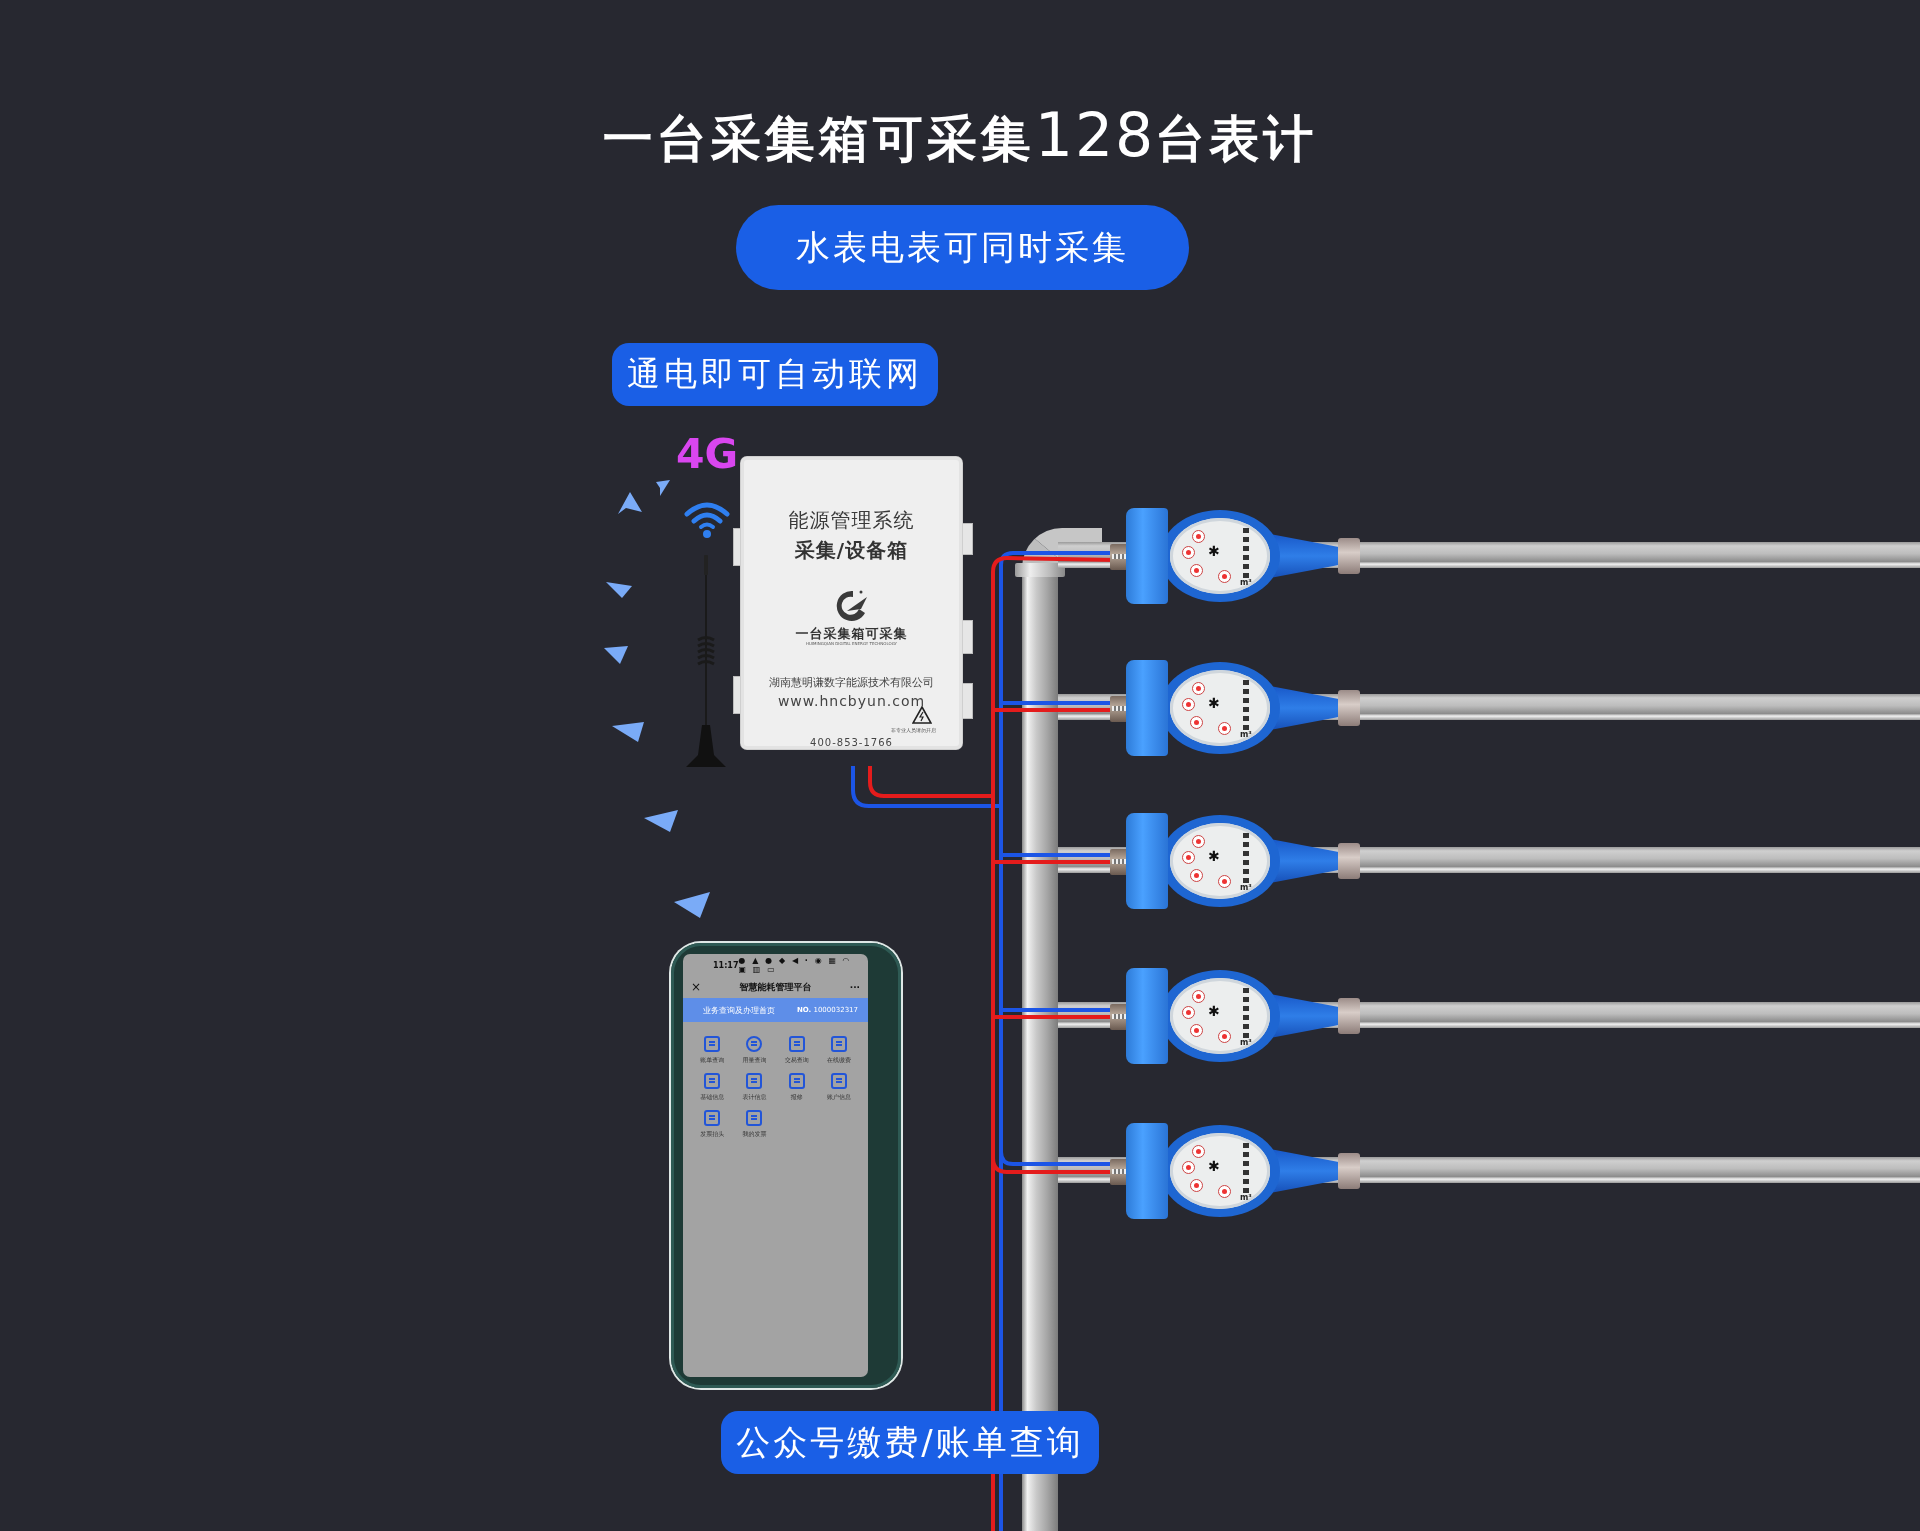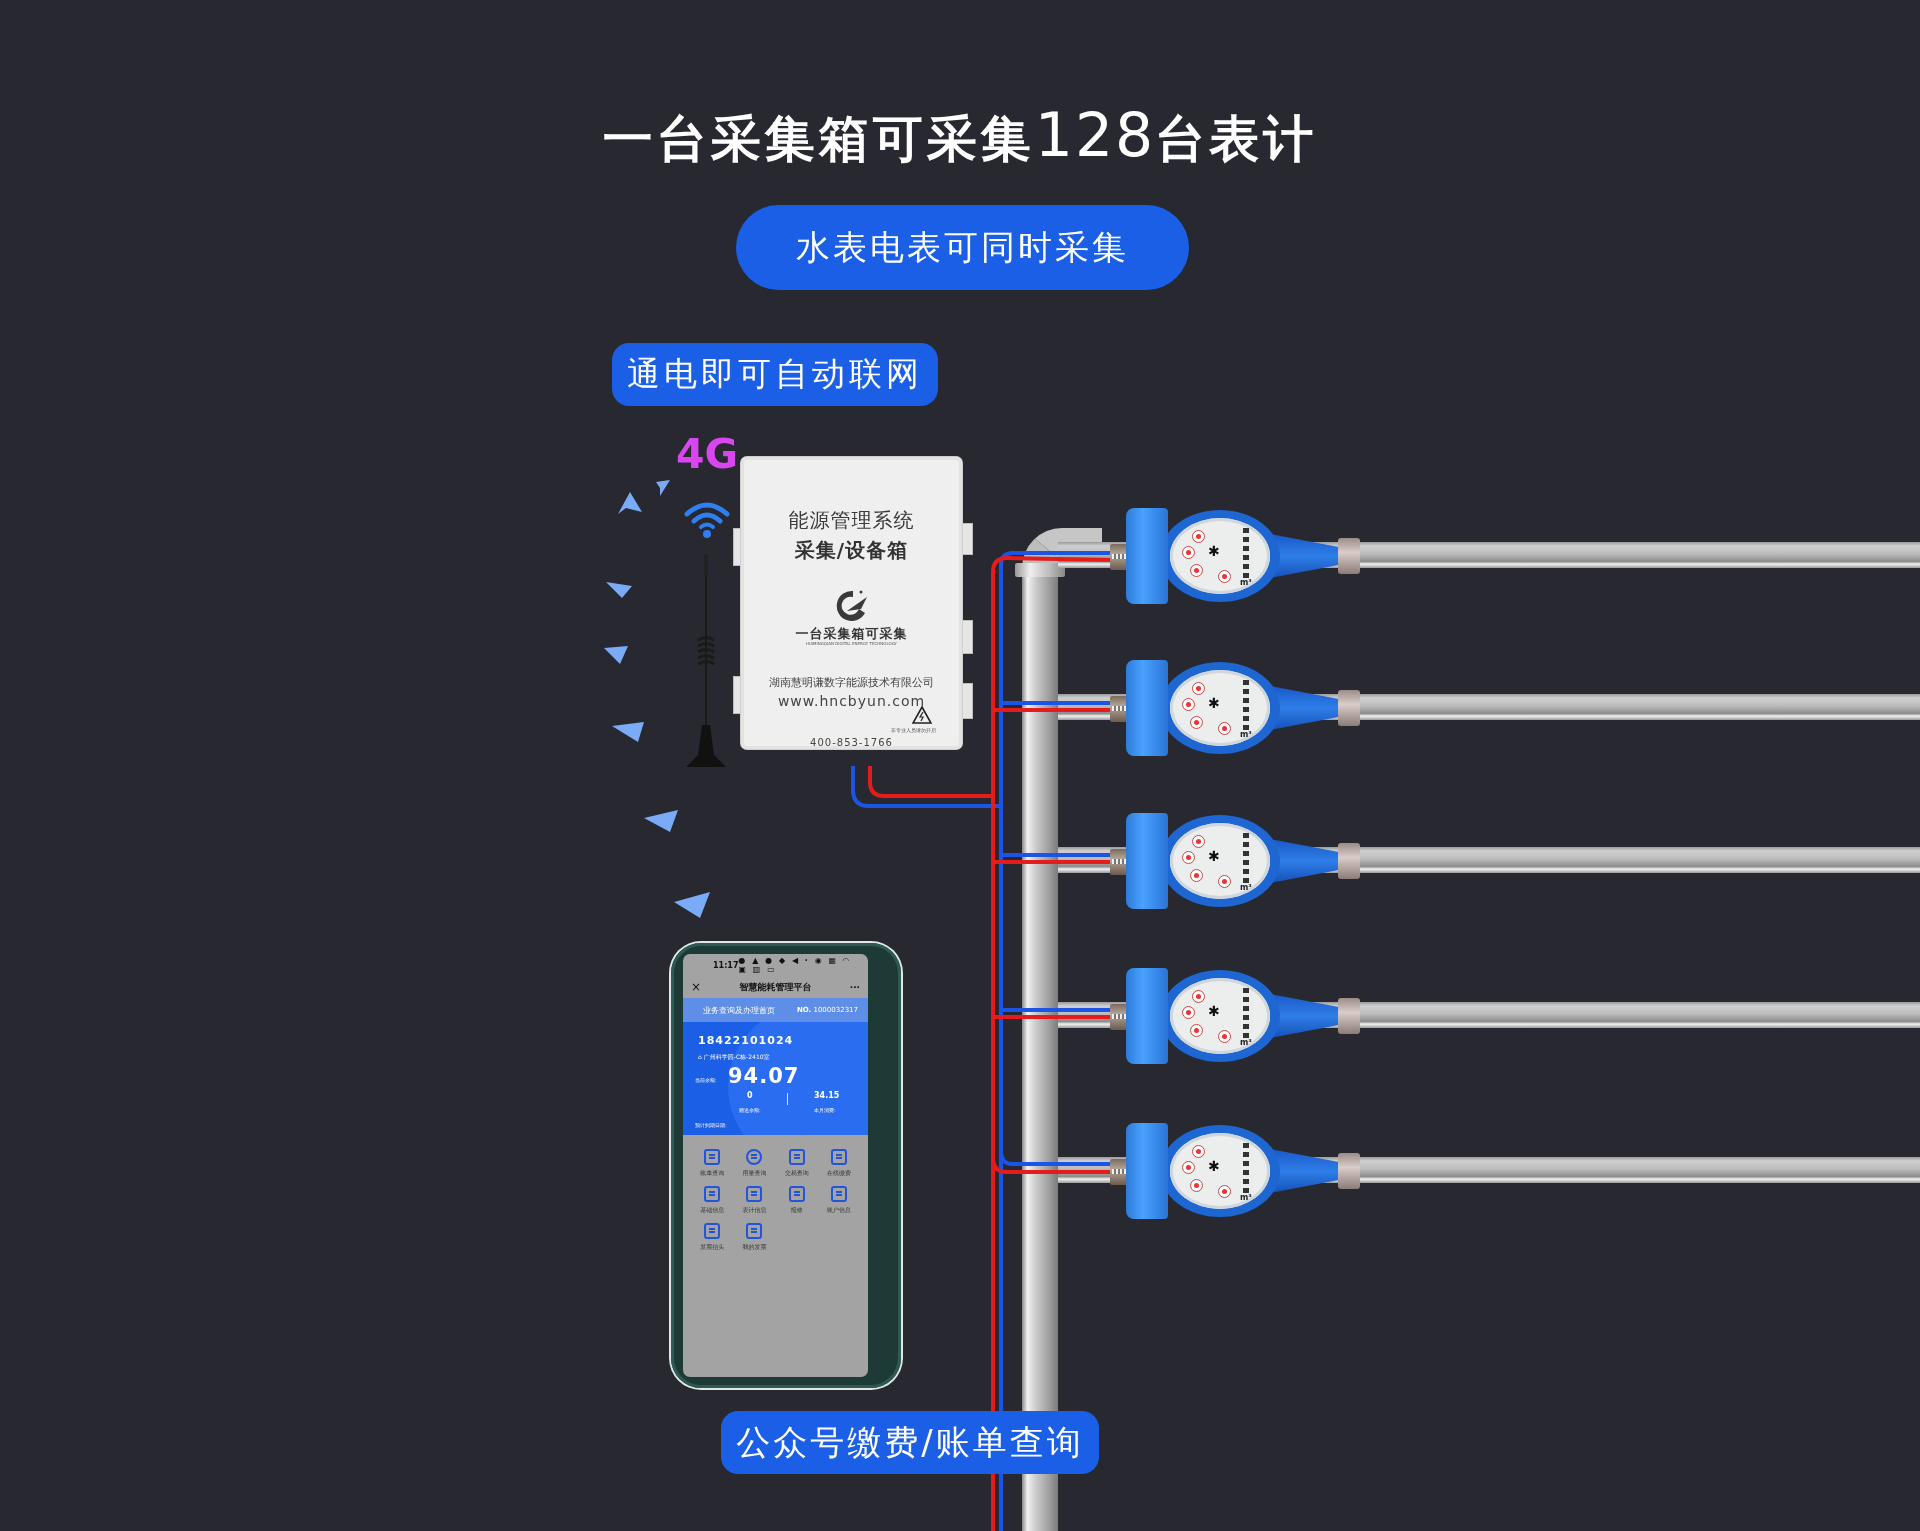--- a/index.html
+++ b/index.html
@@ -262,33 +262,20 @@
     </div>
     <div class="nav">
       <span style="font-size:12px;font-weight:normal">×</span>
       <span>智慧能耗管理平台</span>
       <span>···</span>
     </div>
     <div class="hdrbar">
       <span>业务查询及办理首页</span>
       <span class="no"><b>NO.</b> <span>1000032317</span></span>
     </div>
-    <div class="hero">
-      <div class="wave"></div>
-      <div class="acct">18422101024</div>
-      <div class="addr"><span>⌂</span> <span>广州科学园-C栋-2410室</span></div>
-      <div class="ballbl">当前余额:</div>
-      <div class="bal">94.07</div>
-      <div class="gift">0</div>
-      <div class="giftl">赠送余额:</div>
-      <div class="sep"></div>
-      <div class="mon">34.15</div>
-      <div class="monl">本月消费:</div>
-      <div class="exp">预计到期日期:</div>
-    </div>
     <div class="grid" id="menu-grid">
         <div class="gi">
           <div class="ic"></div>
           <div>账单查询</div>
         </div>
         <div class="gi">
           <div class="ic round"></div>
           <div>用量查询</div>
         </div>
         <div class="gi">

